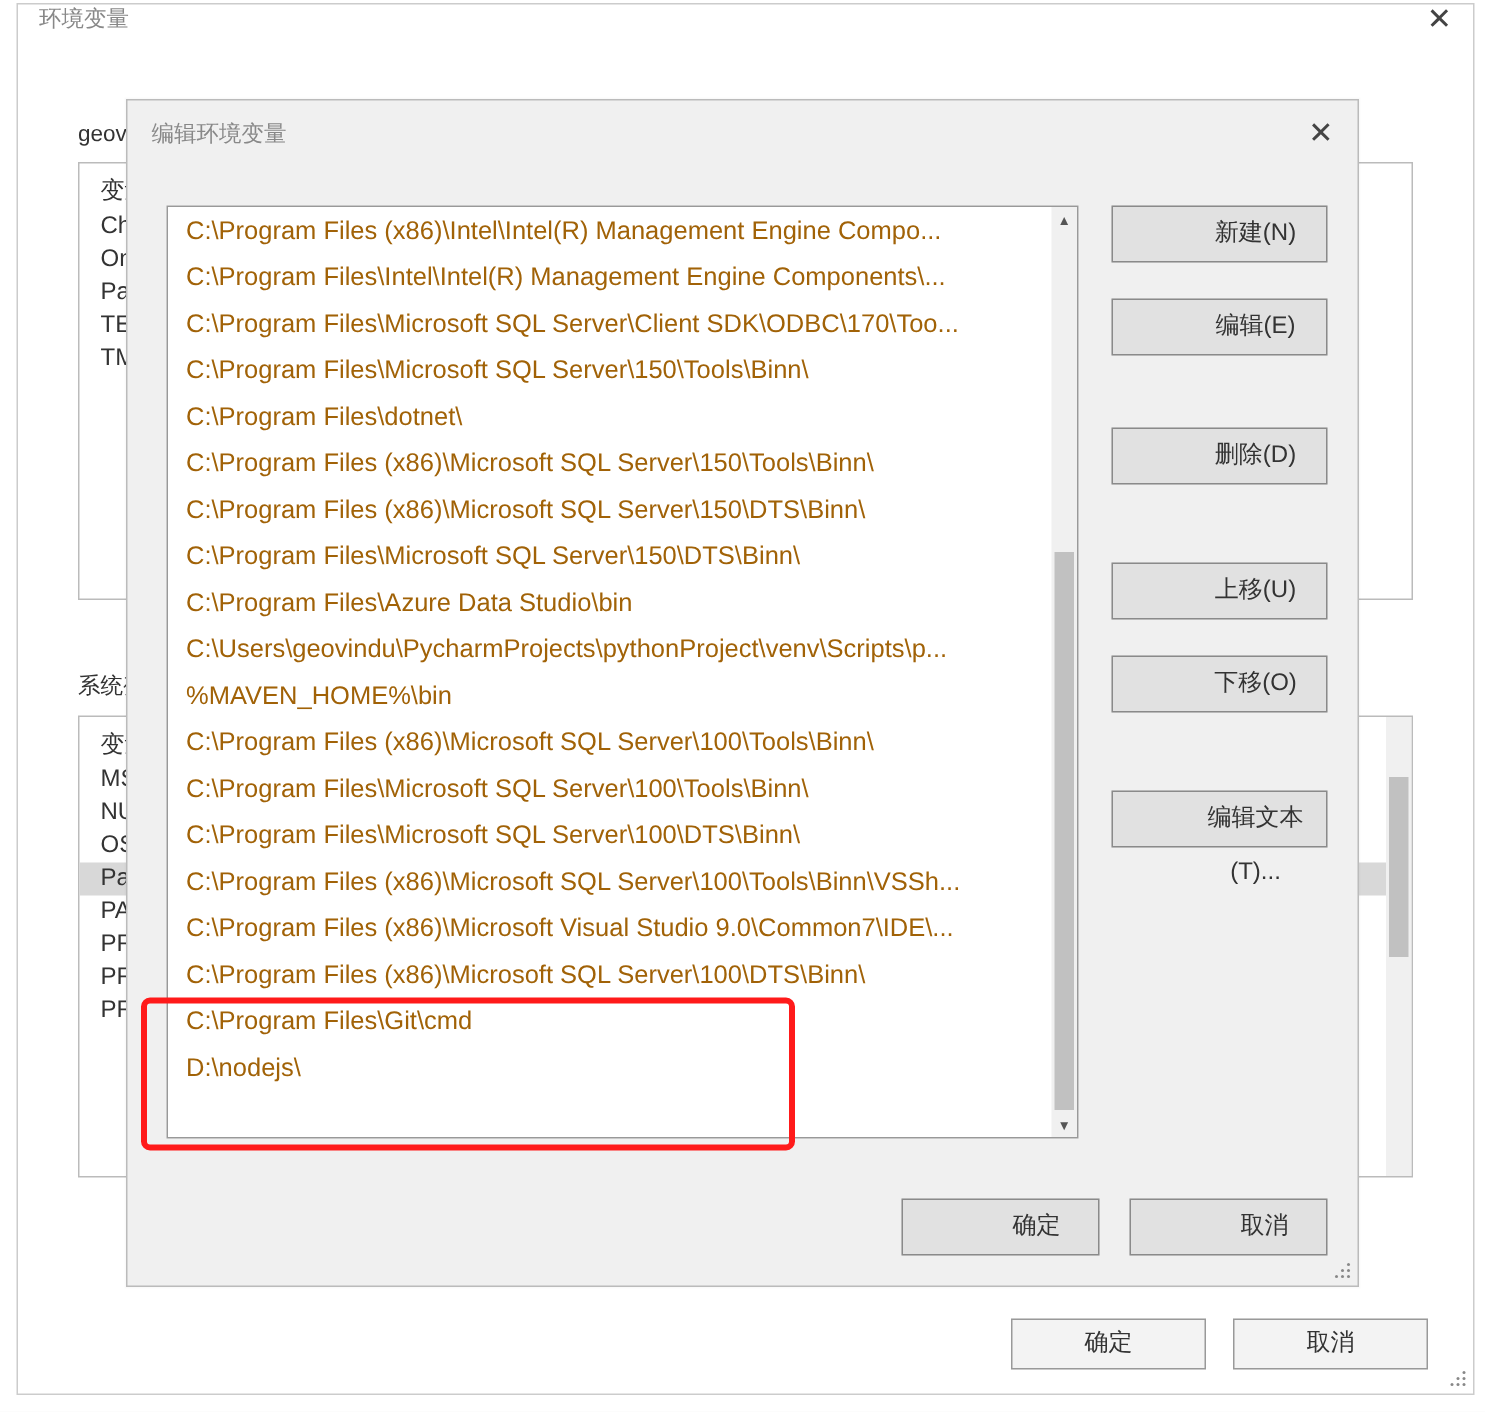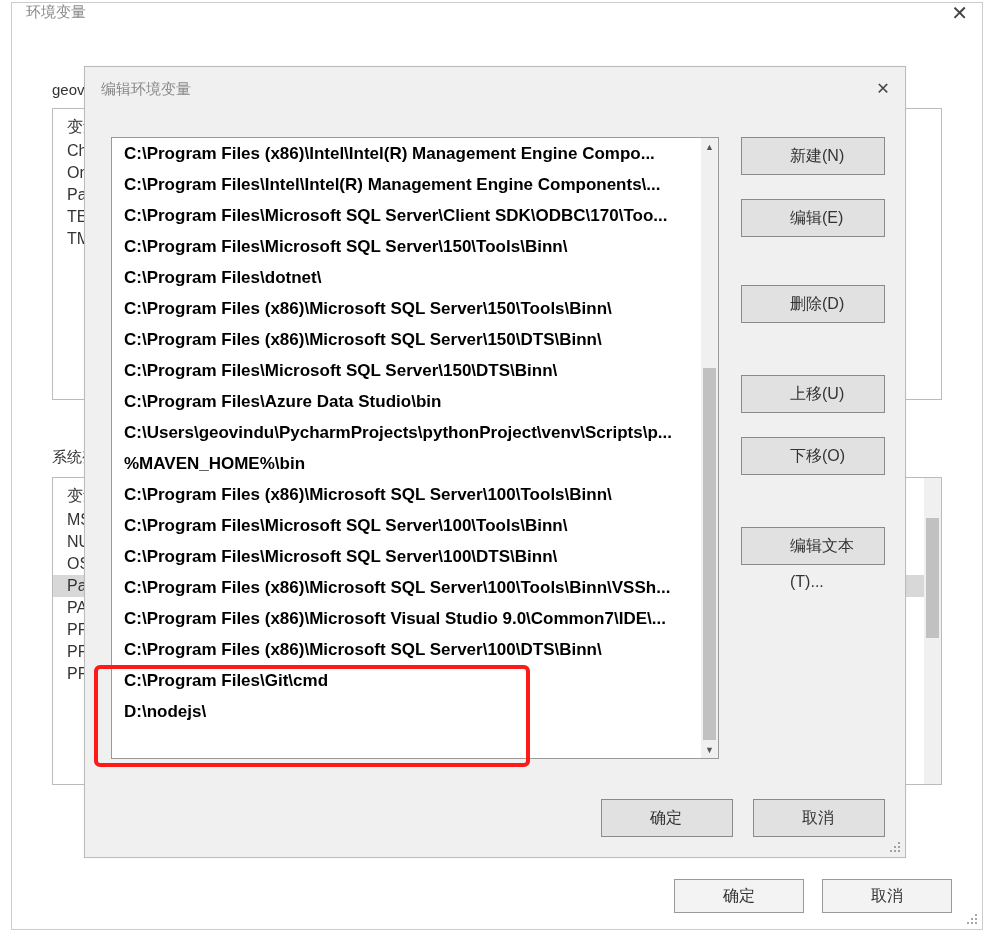--- a/index.html
+++ b/index.html
@@ -133,21 +133,20 @@
     box-shadow: 0 0 0 1px rgba(0,0,0,0.02);
   }
   .fg-titlebar {
     height: 44px;
     display: flex;
     align-items: center;
     justify-content: space-between;
     padding: 0 16px;
     color: #888;
     font-size: 15px;
-    font-family: Liberation Mono, monospace;
   }
   .fg-titlebar .xbtn {
     font-size: 20px;
     color: #444;
     cursor: pointer;
     line-height: 1;
   }
   .fg-body {
     position: relative;
     padding: 26px 20px 20px 26px;
@@ -167,27 +166,26 @@
   .fg-list {
     position: absolute;
     left: 0; top: 0;
     right: 17px;
     bottom: 0;
     overflow: hidden;
   }
   .fg-row {
     padding: 2px 10px 2px 12px;
     font-size: 17px;
-    color: #000000;
+    color: #a16207;
     line-height: 27px;
     white-space: nowrap;
     overflow: hidden;
     text-overflow: ellipsis;
     cursor: default;
-    font-weight: bold;
   }
   .fg-scroll {
     position: absolute;
     right: 0; top: 0;
     width: 17px;
     height: 100%;
     background: #f0f0f0;
   }
   .fg-scroll .arrow {
     position: absolute;
@@ -216,21 +214,21 @@
     display: flex;
     flex-direction: column;
     width: 144px;
   }
   .fg-btn {
     width: 144px;
     height: 38px;
     border: 1px solid #8a8a8a;
     background: #e1e1e1;
     font-size: 16px;
-    text-align: left;
+    text-align: center;
     line-height: 36px;
     cursor: pointer;
     padding-left: 48px;
   }
   .fg-gap-s { height: 24px; }
   .fg-gap-m { height: 52px; }
 
   .fg-footer {
     position: absolute;
     right: 20px;

